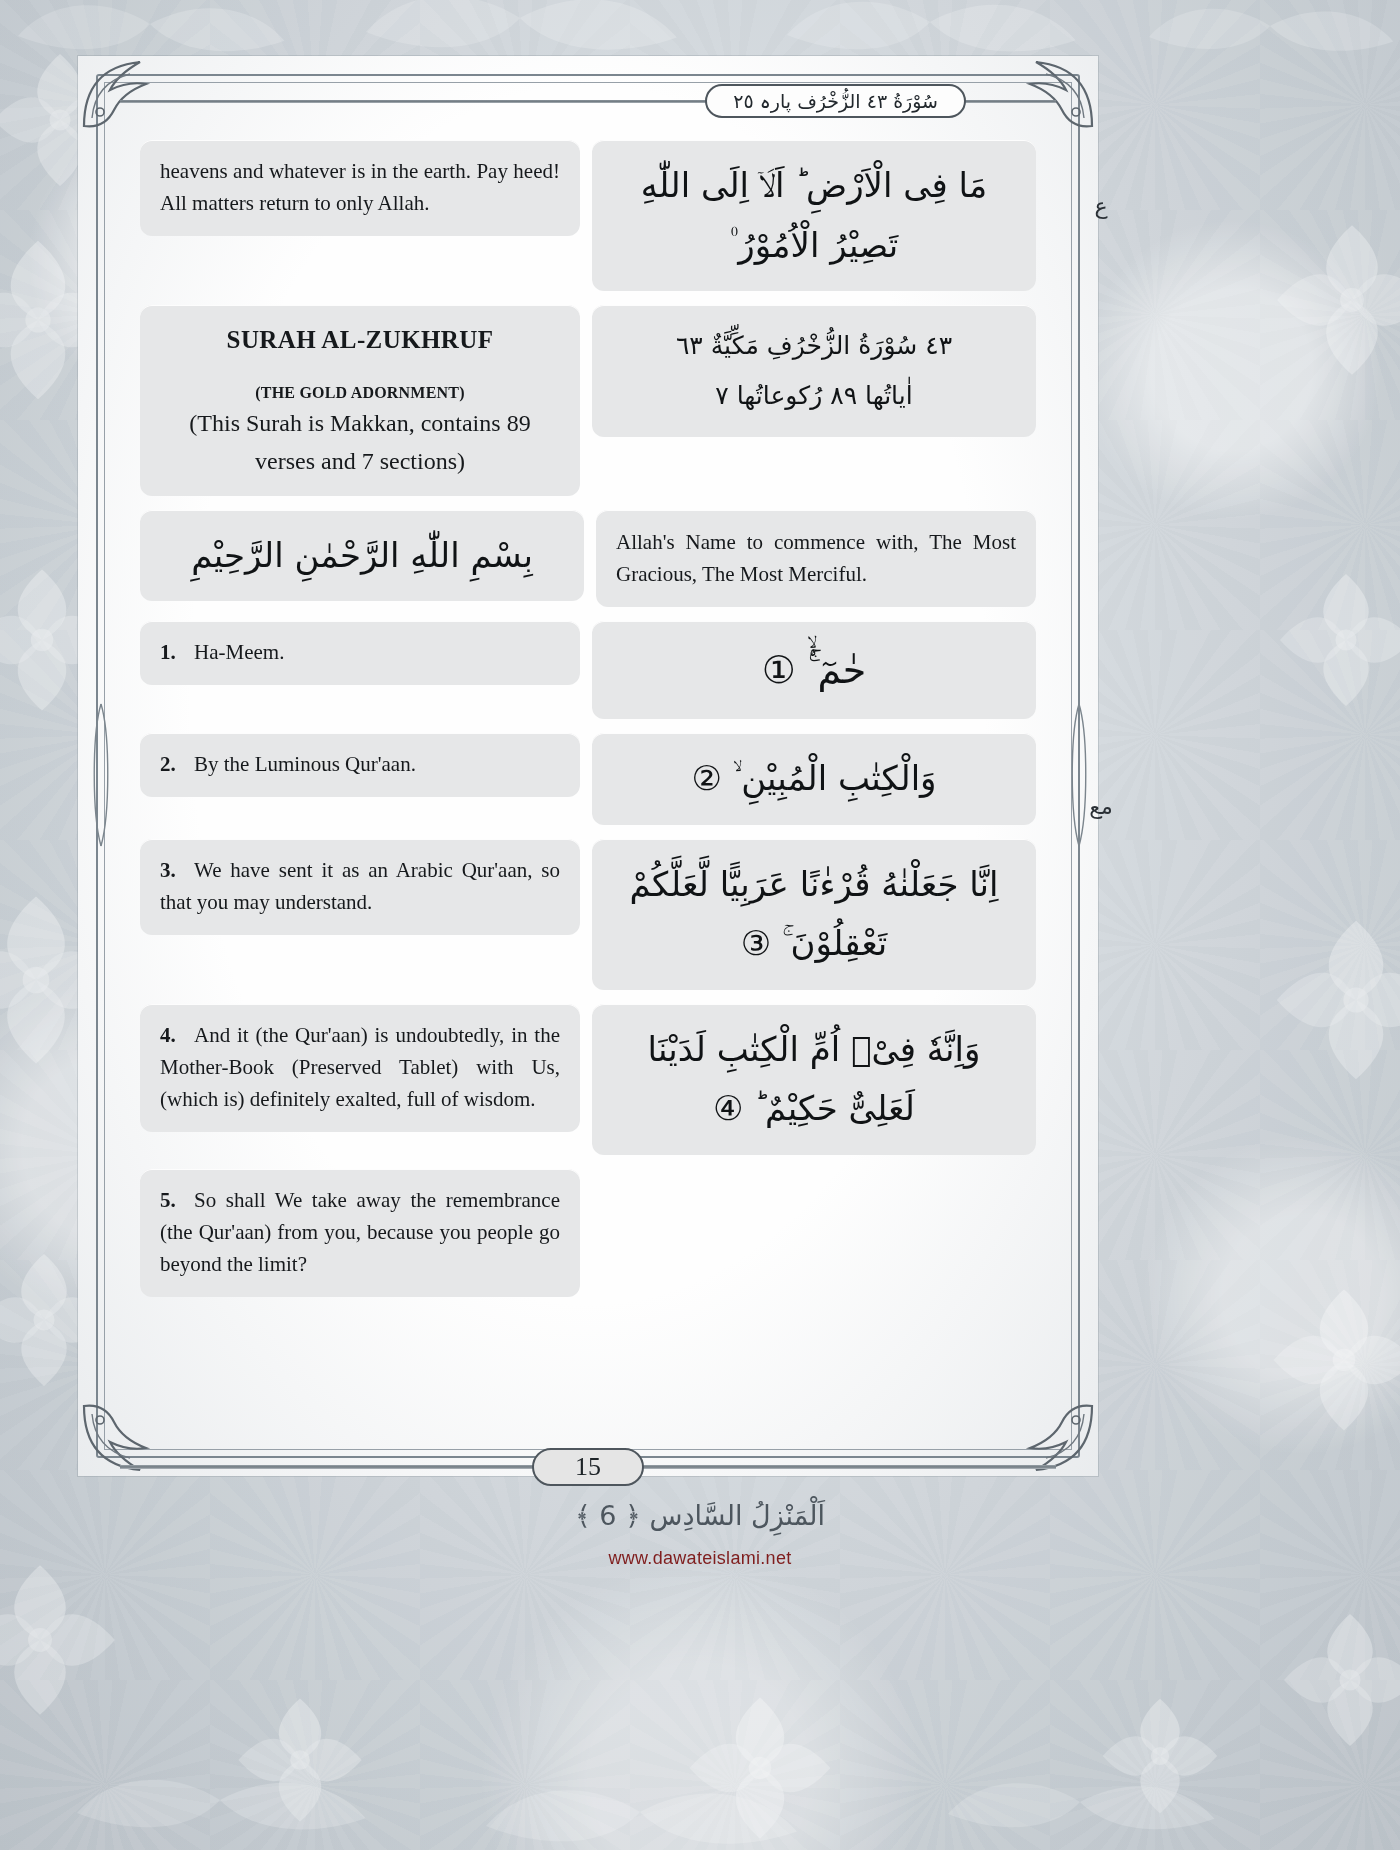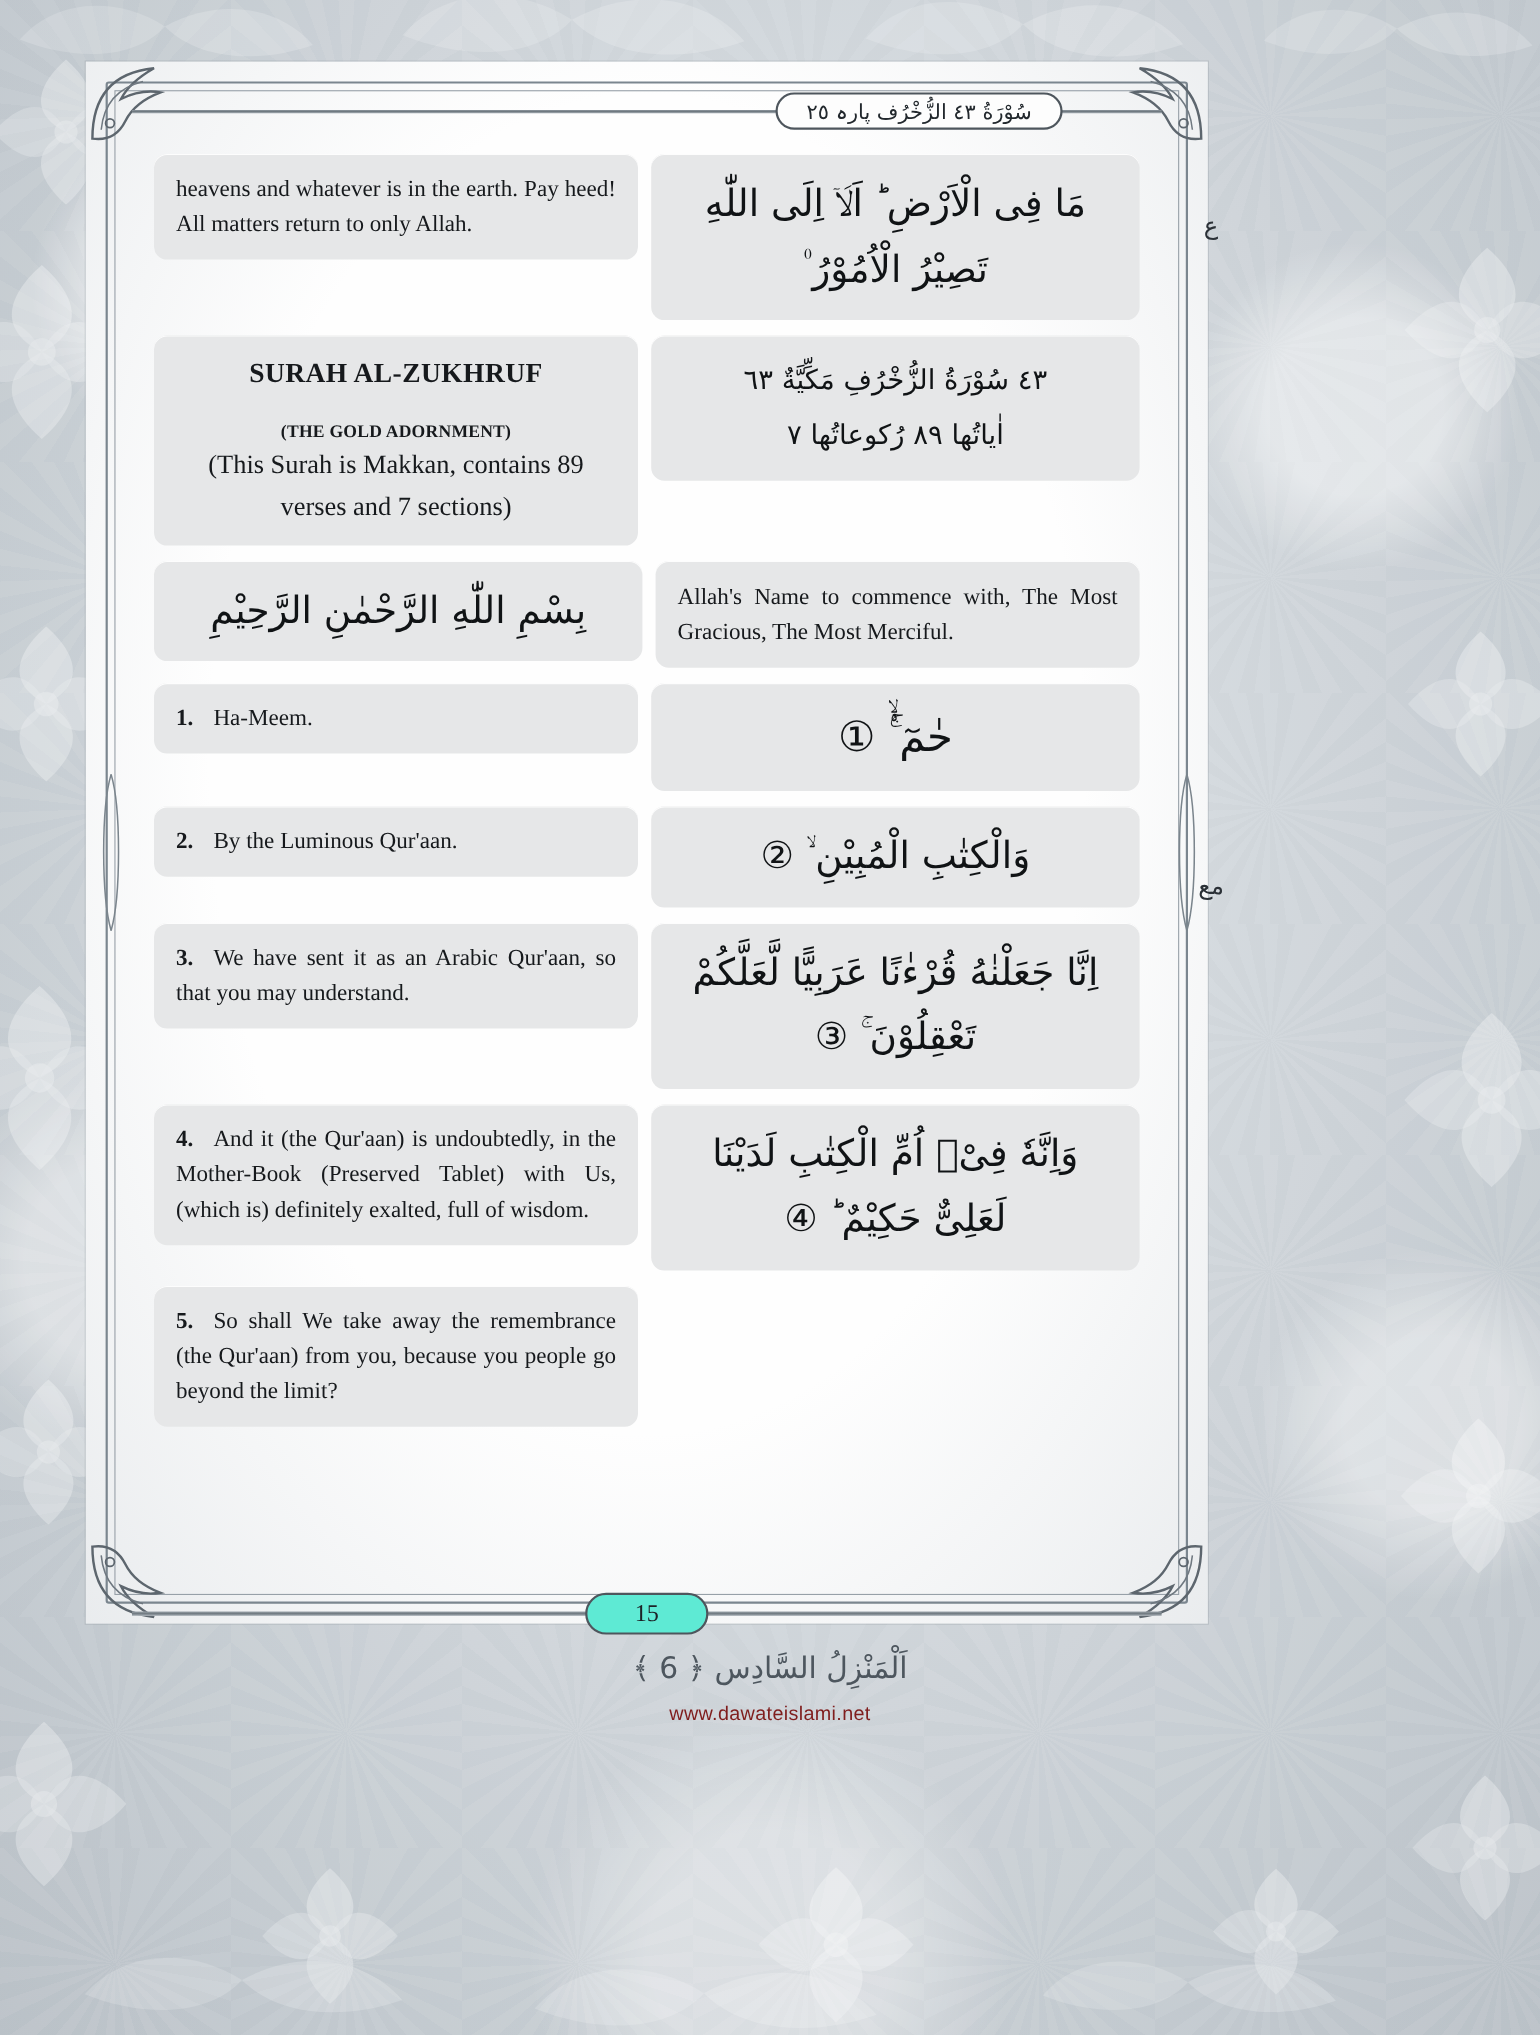--- a/index.html
+++ b/index.html
@@ -231,24 +231,24 @@
     background: linear-gradient(#9aa2a9, #6f7980 50%, #b3bac0);
   }
   #page-num-cap {
     position: absolute;
     left: 50%;
     transform: translateX(-50%);
     top: 0;
     width: 112px; height: 38px;
     border: 2px solid #4e565d;
     border-radius: 19px;
-    background: #5eead4;
+    background: #e5e5e5;
     display: flex; align-items: center; justify-content: center;
     font-family: "Liberation Serif", serif;
-    font-size: 22px;
+    font-size: 26px;
     color: #1d2327;
   }
   #footer-arabic {
     position: absolute;
     left: 0; right: 0;
     top: 1500px;
     text-align: center;
     font-family: "DejaVu Sans", sans-serif;
     font-size: 27px;
     color: #4d565e;

